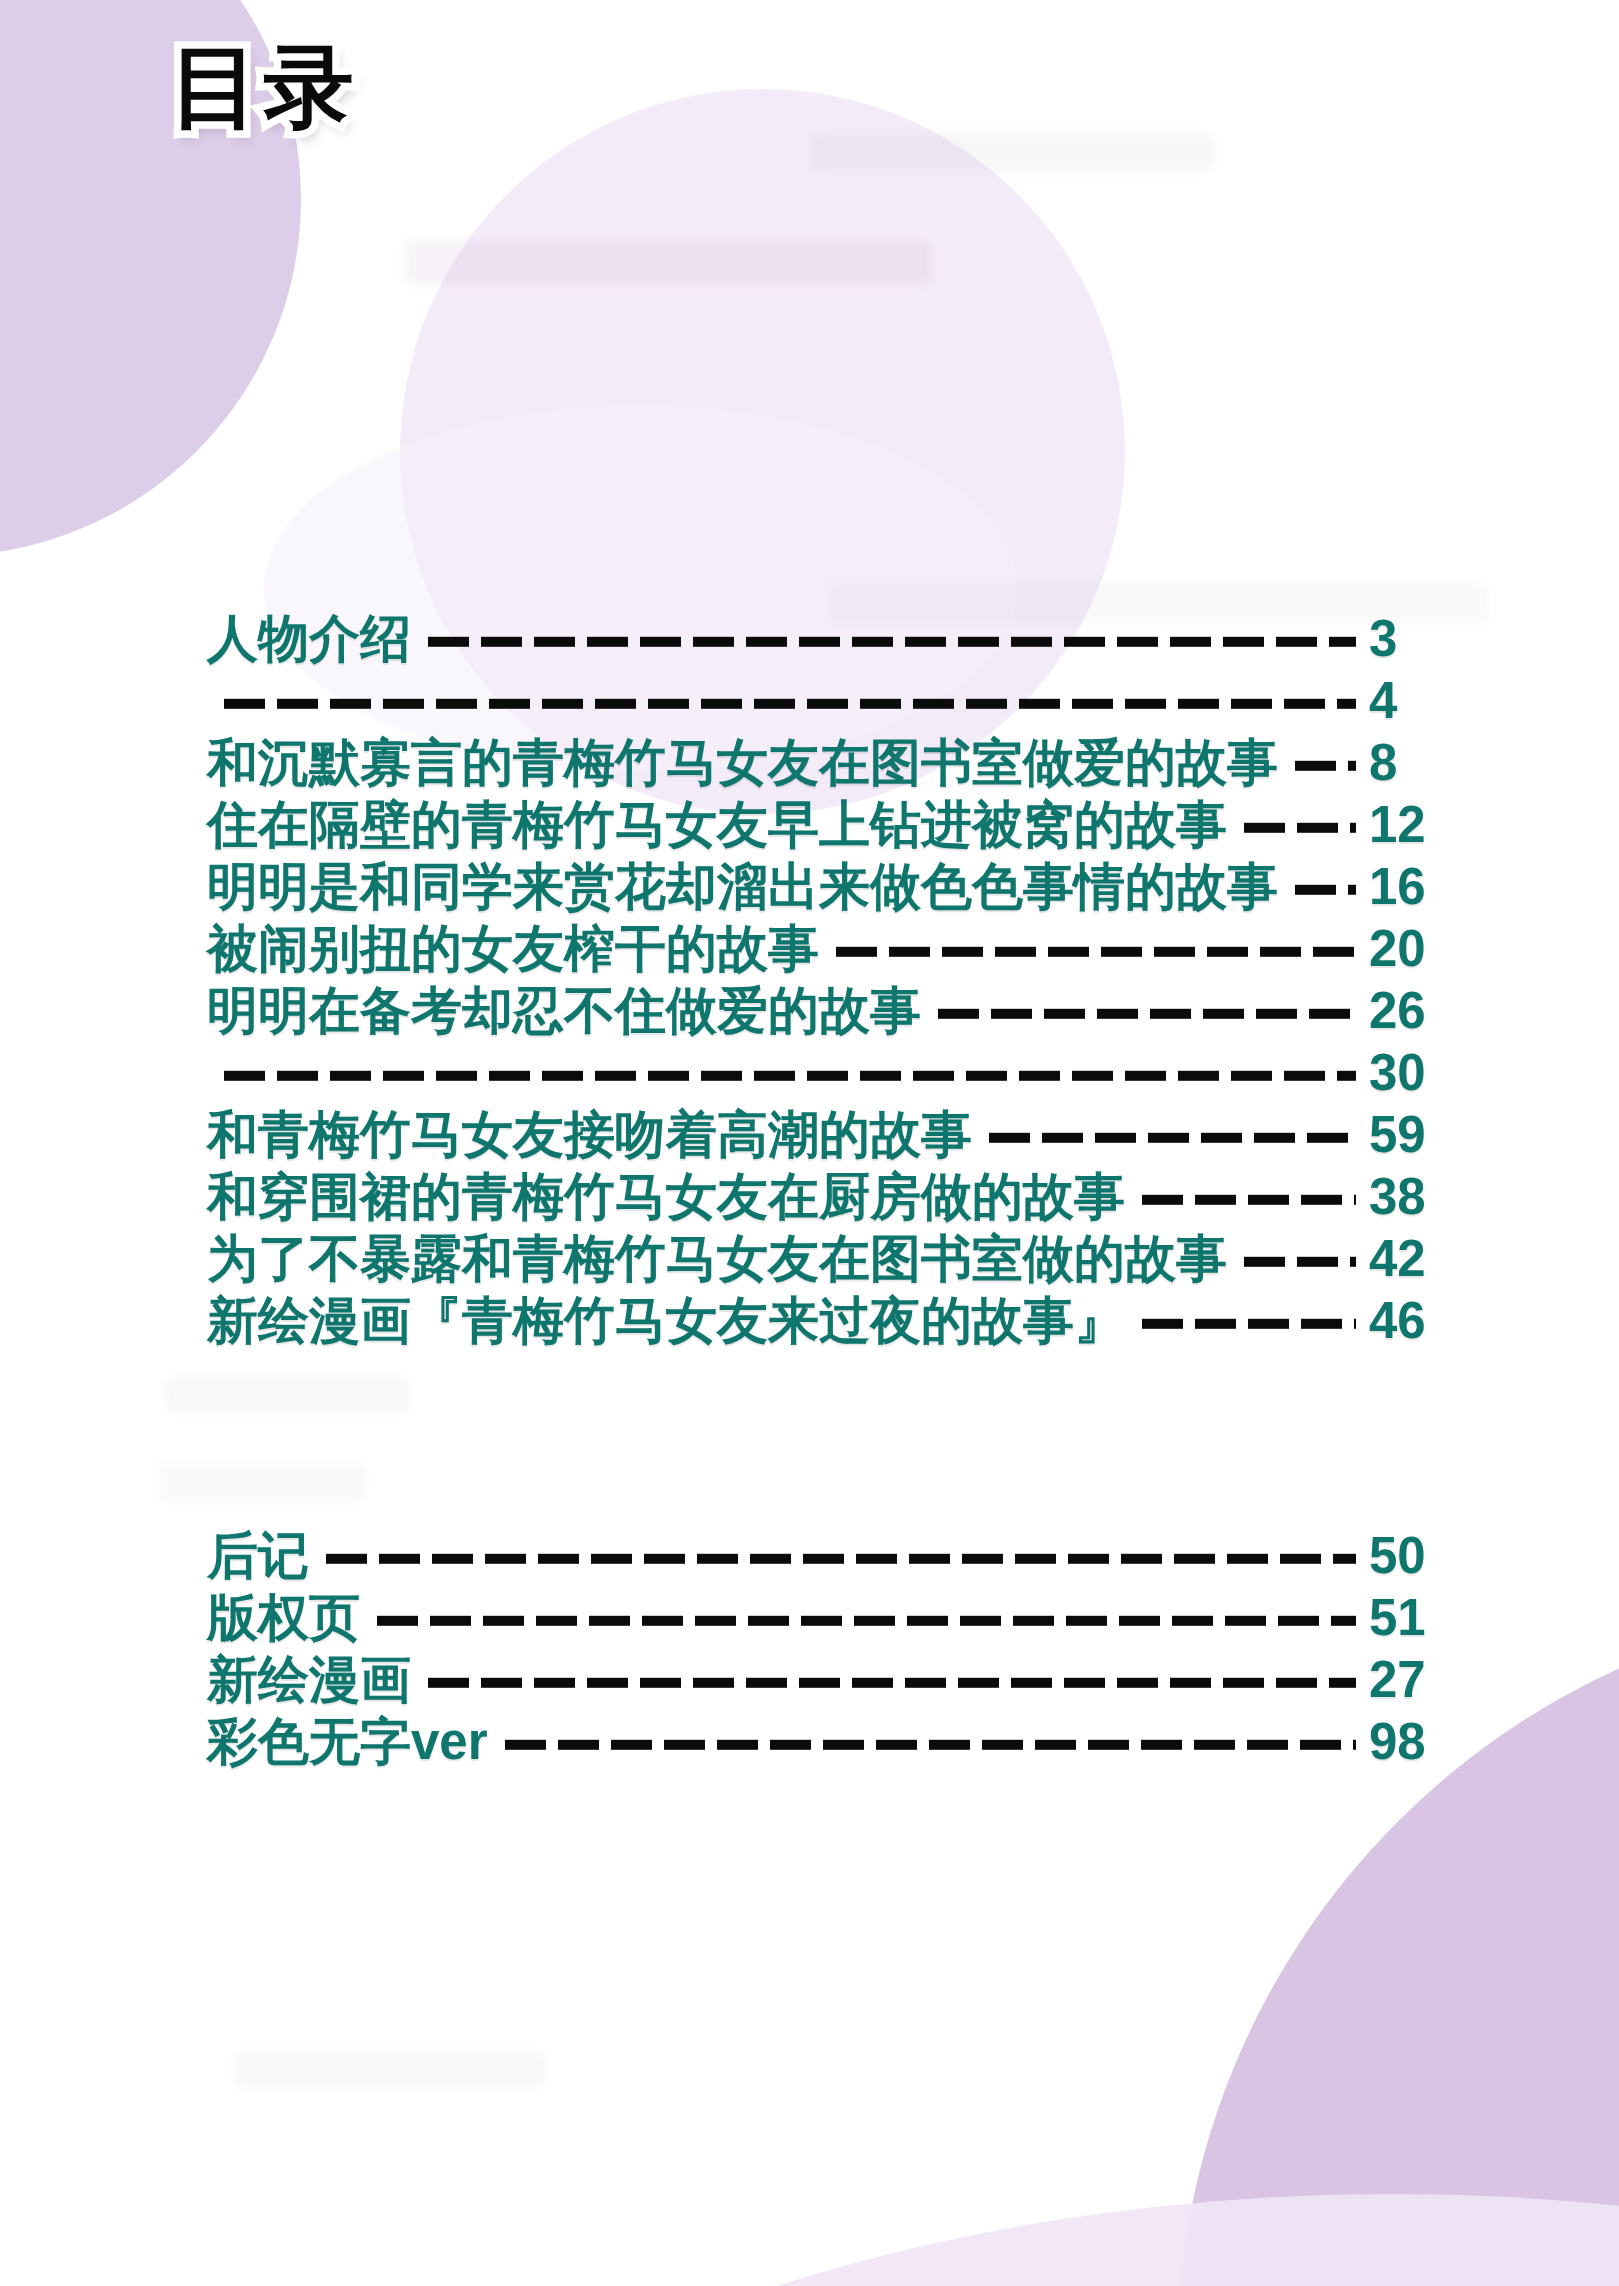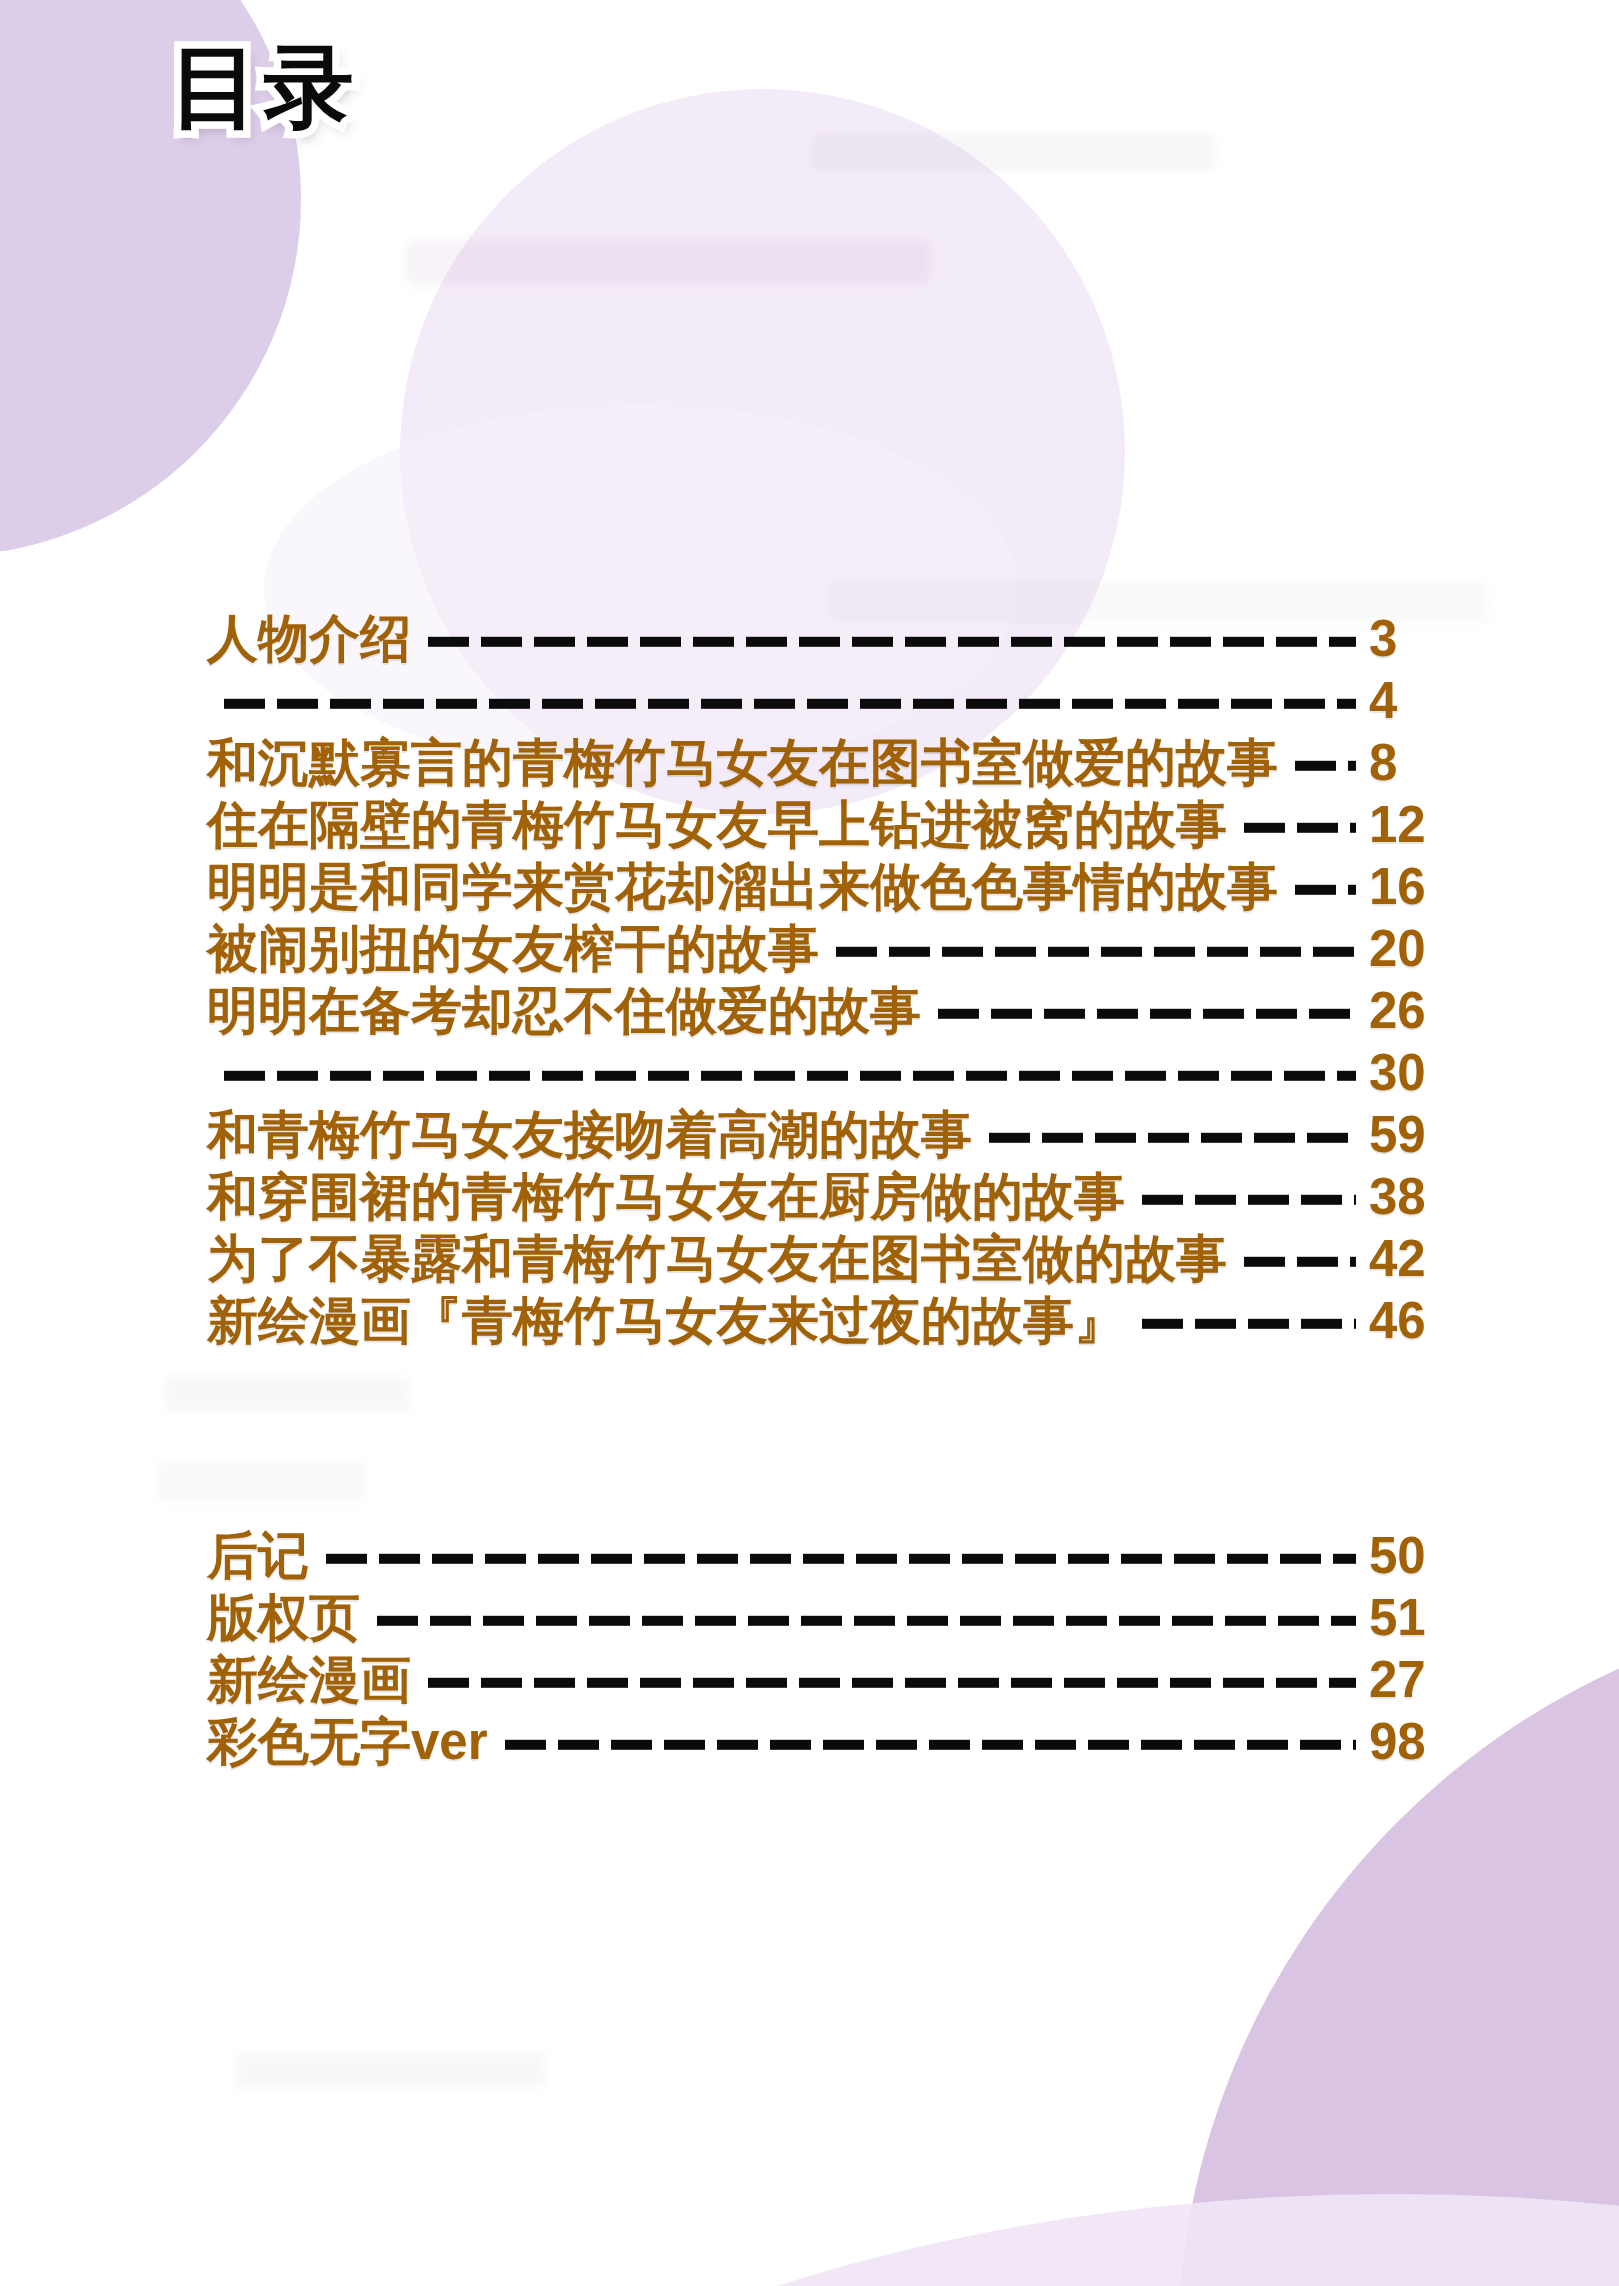--- a/index.html
+++ b/index.html
@@ -37,21 +37,21 @@
   .title .title-stroke{
     position:absolute;left:0;top:0;color:#0a0a0a;
     -webkit-text-stroke:15px #ffffff;
     text-shadow:4.7px 7.5px 11.3px rgba(70,50,85,0.30);
   }
   .title .title-fill{position:relative;}
 
   
   .toc-section{
     position:absolute;left:207px;width:1234px;z-index:2;
-    color:#a16207;
+    color:#0f766e;
   }
   #toc-main{top:608px;}
   #toc-back{top:1525px;}
   .row{
     display:flex;align-items:center;height:62px;
     font-size:51px;font-weight:800;line-height:62px;
     text-shadow:0 1.9px 0.9px rgba(0,0,0,0.10);
     white-space:nowrap;
   }
   .label{flex:0 0 auto;}

